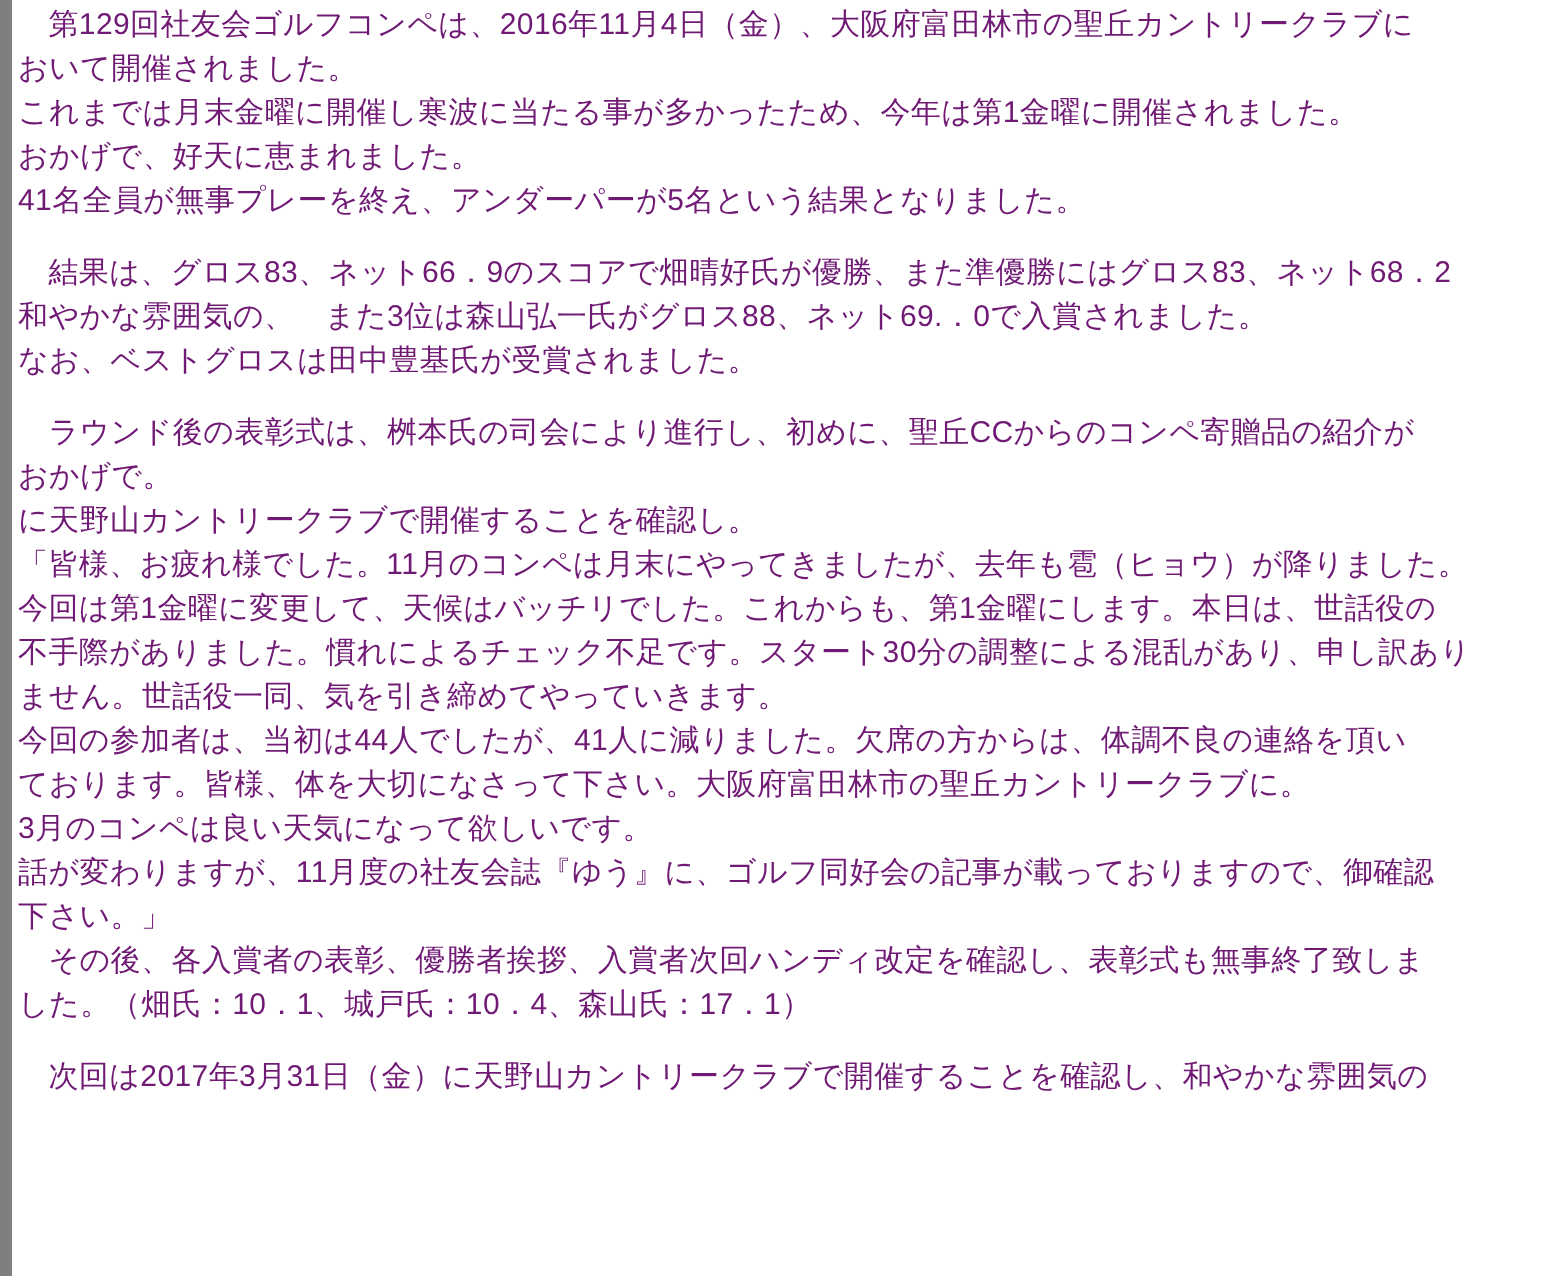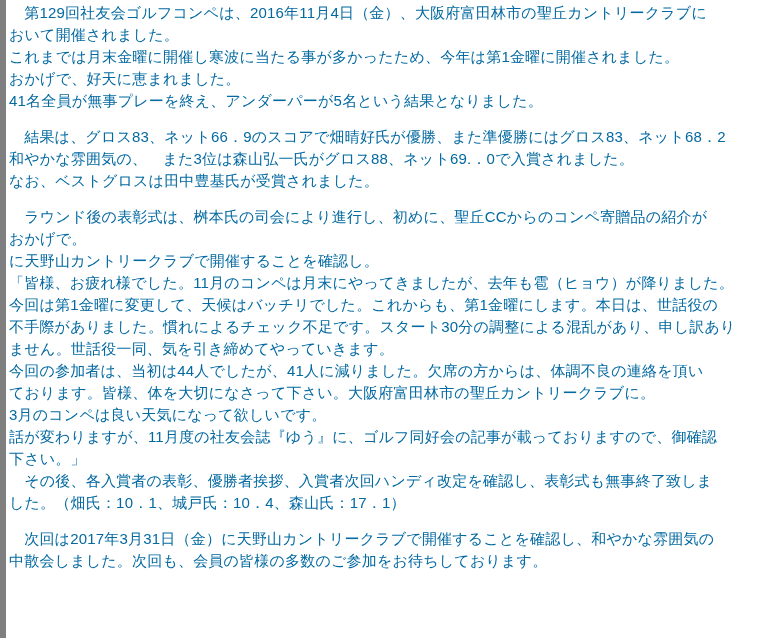--- a/index.html
+++ b/index.html
@@ -38,21 +38,21 @@
   .text-line {
     white-space: pre;
     overflow: hidden;
   }
 </style>
 </head>
 <body>
 
 <div class="page" style="background: rgb(255, 255, 255);">
   <div class="left-bar" style="background: rgb(127, 127, 127);"></div>
-  <div class="content" style="color: #0369a1;">
+  <div class="content" style="color: #701a75;">
       <div class="paragraph">
         <div class="text-line">　第129回社友会ゴルフコンペは、2016年11月4日（金）、大阪府富田林市の聖丘カントリークラブに</div>
         <div class="text-line">おいて開催されました。</div>
         <div class="text-line">これまでは月末金曜に開催し寒波に当たる事が多かったため、今年は第1金曜に開催されました。</div>
         <div class="text-line">おかげで、好天に恵まれました。</div>
         <div class="text-line">41名全員が無事プレーを終え、アンダーパーが5名という結果となりました。</div>
       </div>
       <div class="paragraph">
         <div class="text-line">　結果は、グロス83、ネット66．9のスコアで畑晴好氏が優勝、また準優勝にはグロス83、ネット68．2</div>
         <div class="text-line">和やかな雰囲気の、　また3位は森山弘一氏がグロス88、ネット69.．0で入賞されました。</div>
@@ -69,16 +69,15 @@
         <div class="text-line">今回の参加者は、当初は44人でしたが、41人に減りました。欠席の方からは、体調不良の連絡を頂い</div>
         <div class="text-line">ております。皆様、体を大切になさって下さい。大阪府富田林市の聖丘カントリークラブに。</div>
         <div class="text-line">3月のコンペは良い天気になって欲しいです。</div>
         <div class="text-line">話が変わりますが、11月度の社友会誌『ゆう』に、ゴルフ同好会の記事が載っておりますので、御確認</div>
         <div class="text-line">下さい。」</div>
         <div class="text-line">　その後、各入賞者の表彰、優勝者挨拶、入賞者次回ハンディ改定を確認し、表彰式も無事終了致しま</div>
         <div class="text-line">した。（畑氏：10．1、城戸氏：10．4、森山氏：17．1）</div>
       </div>
       <div class="paragraph">
         <div class="text-line">　次回は2017年3月31日（金）に天野山カントリークラブで開催することを確認し、和やかな雰囲気の</div>
-        <div class="text-line">中散会しました。次回も、会員の皆様の多数のご参加をお待ちしております。</div>
       </div>
     </div>
 </div>
 
 </body></html>

